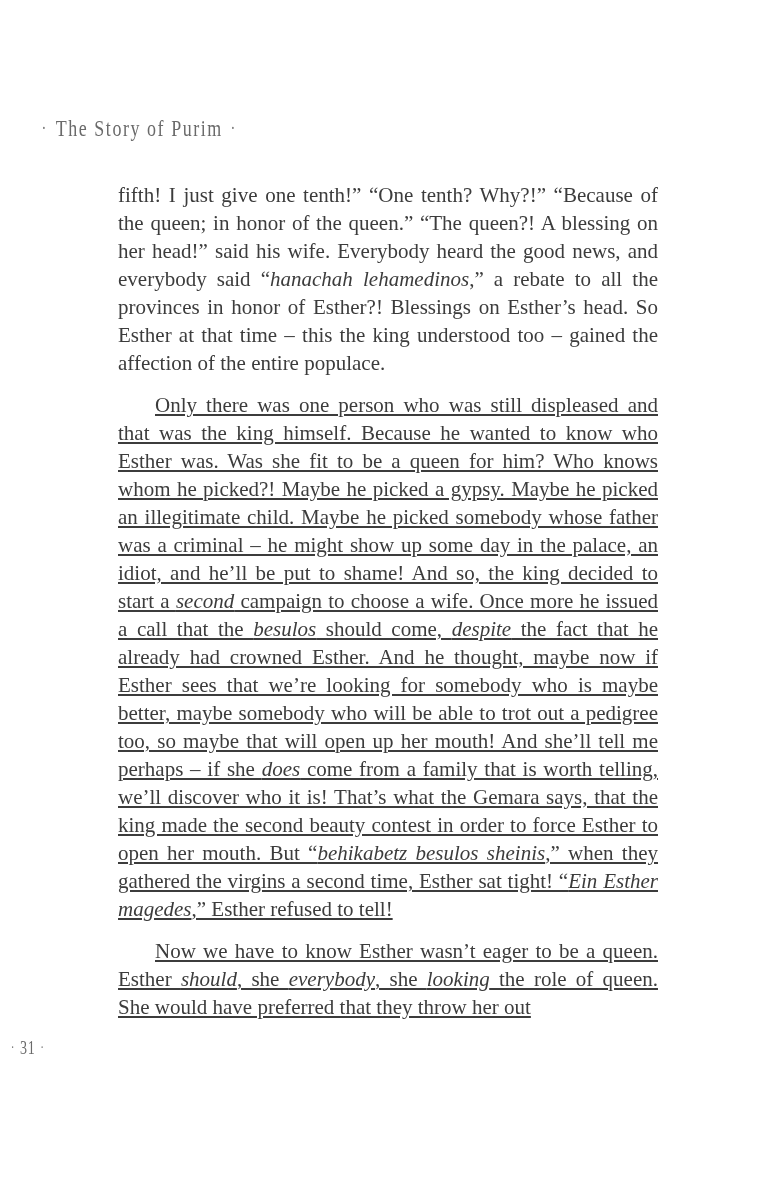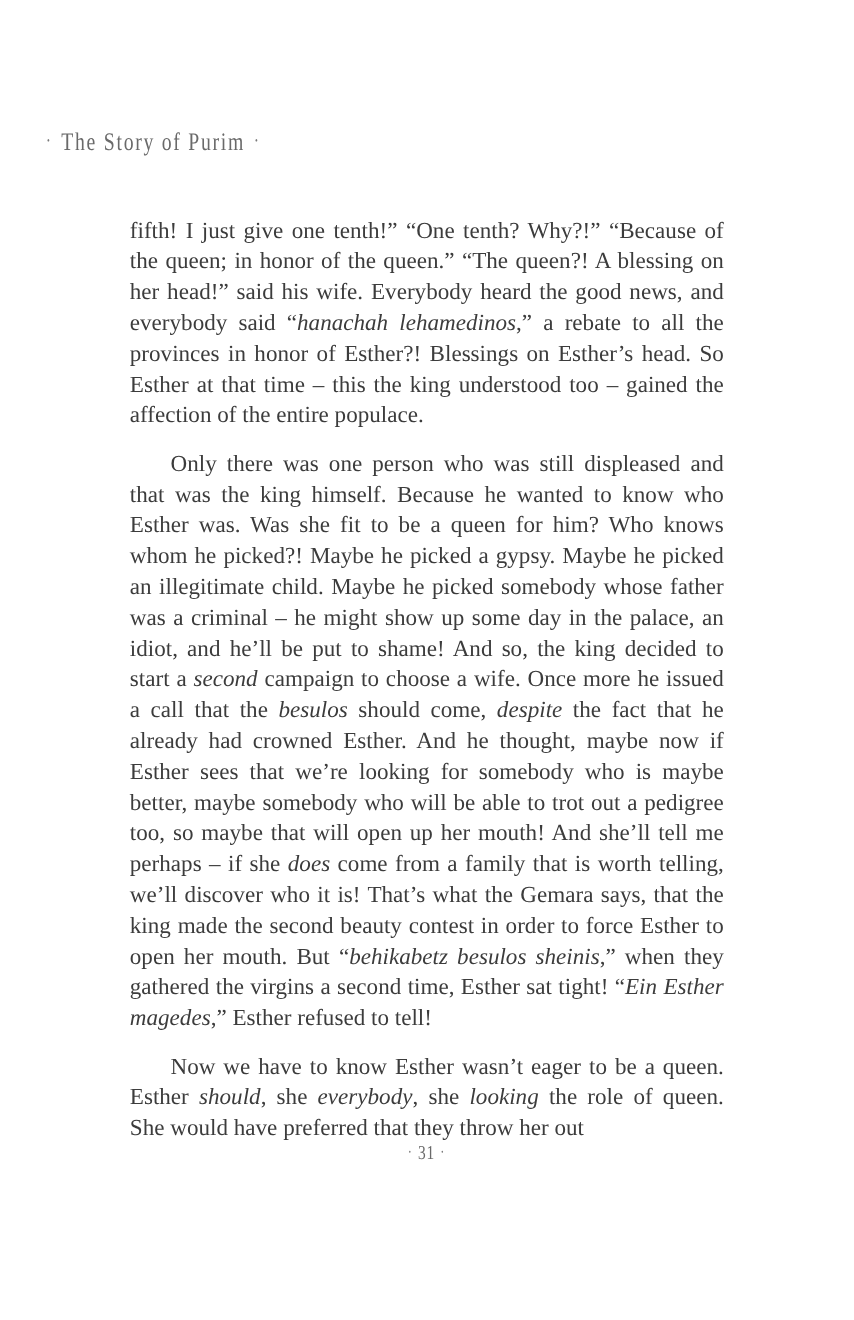--- a/index.html
+++ b/index.html
@@ -43,34 +43,35 @@
     position: absolute;
     top: 179px;
     left: 118px;
     width: 540px;
     color: #3c3c3c;
     font-size: 21px;
     line-height: 28px;
     text-align: justify;
   }
   .body-text p {
-    margin: 16px 0 14px 0;
+    margin: 2px 0 14px 0;
   }
   .body-text p.indent {
     text-indent: 37px;
+    text-decoration: underline;
   }
   .body-text em {
     font-style: italic;
   }
   .page-footer {
     position: absolute;
     top: 1038px;
     left: 0;
     width: 100%;
-    text-align: center;
+    text-align: left;
     color: #6a6a6a;
   }
   .page-footer .condensed {
     font-size: 18px;
     letter-spacing: 1px;
   }
   .page-footer .ornament {
     padding: 0 6px;
   }
 </style>

